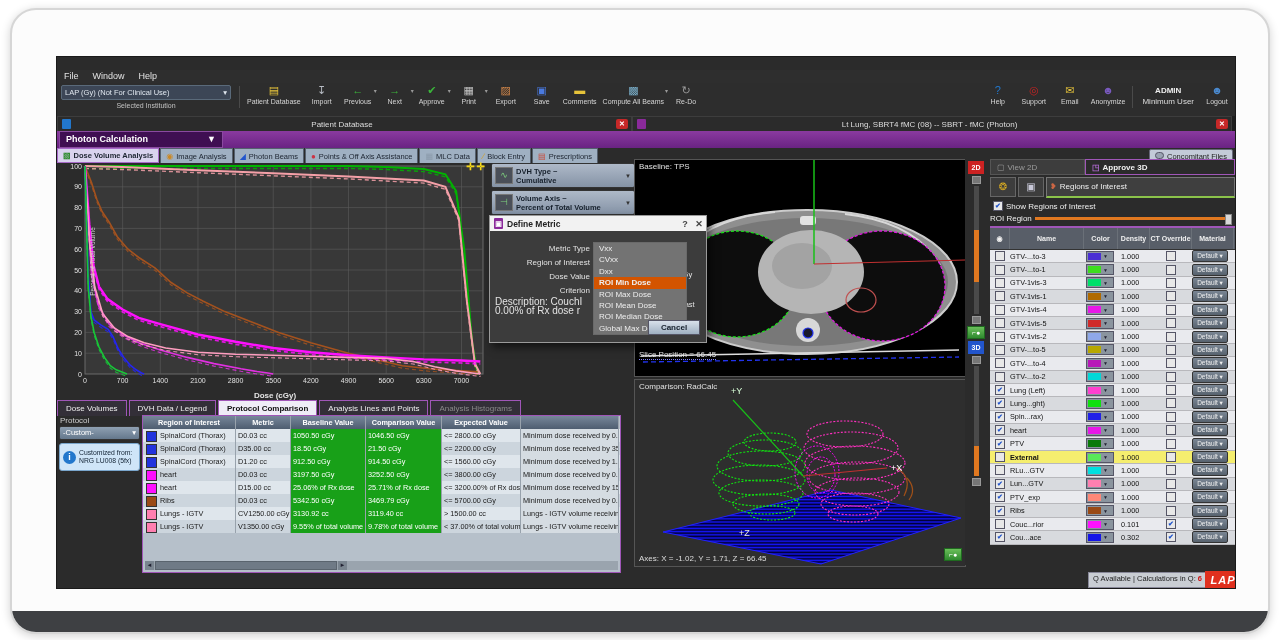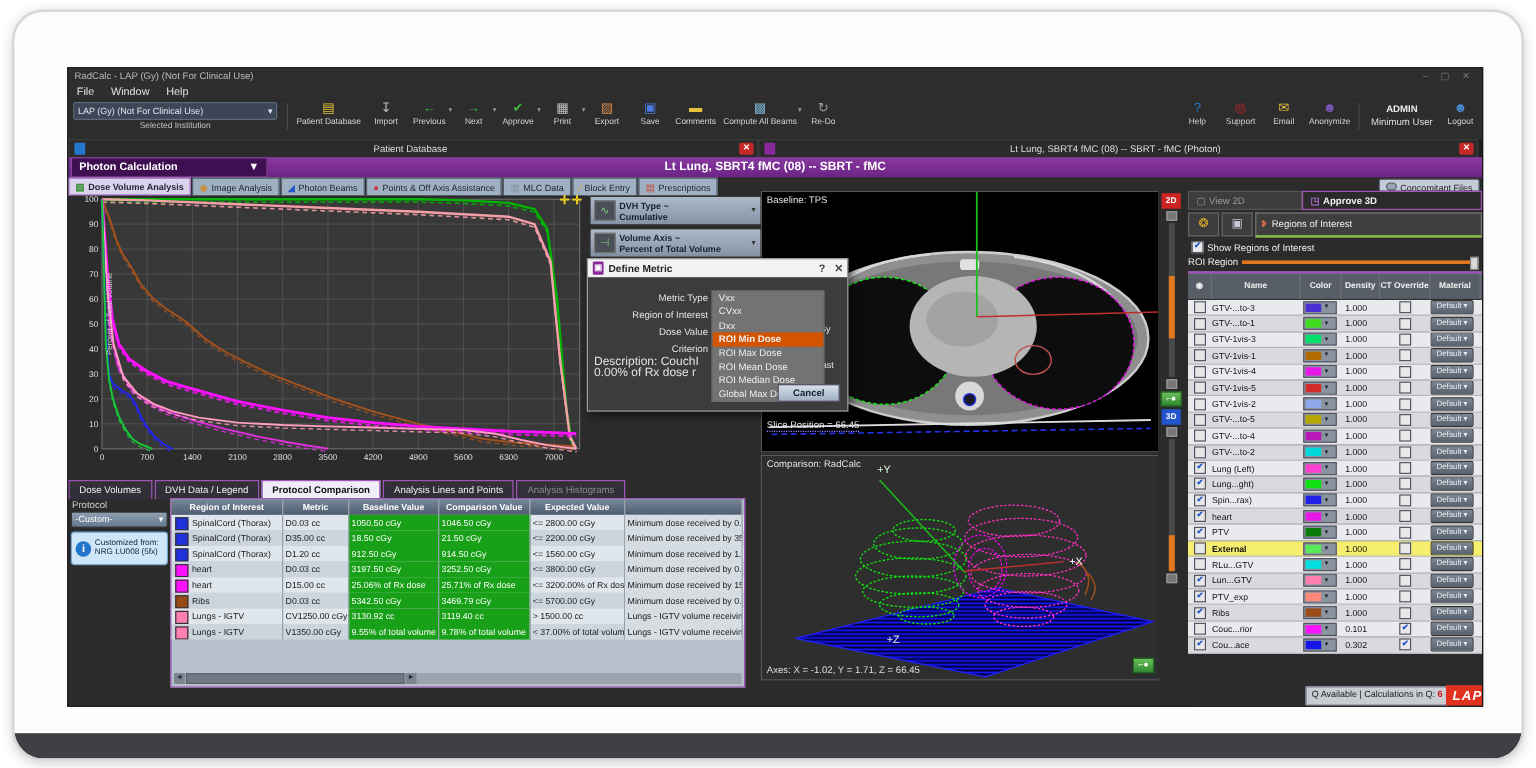--- a/index.html
+++ b/index.html
@@ -166,24 +166,20 @@
   .qred{color:#cc1111;font-weight:bold;}
 </style>
 </head>
 <body>
 
 <div class="frame">
   <div class="frame-bottom"></div>
 
   <div class="app">
 
-    <div class="abs titlebar">
-      <span>RadCalc - LAP (Gy) (Not For Clinical Use)</span>
-      <span class="wctrl">‒  ▢  ✕</span>
-    </div>
 
     <div class="abs menubar" id="menubar"><span>File</span><span>Window</span><span>Help</span></div>
 
     <div class="abs toolbar">
       <div class="inst">
         <div class="dd">
             <span>LAP (Gy) (Not For Clinical Use)</span>
             <span>▾</span>
           </div>
         <div class="lab">Selected Institution</div>
@@ -280,21 +276,20 @@
         <span class="cap">Lt Lung, SBRT4 fMC (08) -- SBRT - fMC (Photon)</span>
         <span class="closex">✕</span>
       </div>
     </div>
 
     <div class="abs pheader">
       <div class="module-dd">
         <span>Photon Calculation</span>
           <span>▼</span>
       </div>
-      <div class="ptitle">Lt Lung, SBRT4 fMC (08) -- SBRT - fMC</div>
     </div>
 
     <div class="abs subtabs" id="subtabs">
         <div class="stab active">
           <span class="si" style="color: rgb(42, 138, 42);">▧</span>
           <span>Dose Volume Analysis</span>
         </div>
         <div class="stab">
           <span class="si" style="color: rgb(204, 136, 34);">◉</span>
           <span>Image Analysis</span>
@@ -379,20 +374,21 @@
           <polyline points="26.0,3.0 30.3,61.2 34.6,102.8 40.0,123.6 48.6,136.1 63.6,146.5 79.8,154.8 101.3,161.1 138.9,171.5 176.6,178.8 214.2,185.0 251.9,189.2 289.5,192.3 327.2,194.4 364.8,196.4 402.5,197.5 421.3,198.5" fill="none" stroke="#ff10ff" stroke-width="1.68" stroke-dasharray="4,3" transform="translate(0,2.5)" opacity="0.85"></polyline>
           <polyline points="26.0,3.0 32.5,111.2 39.4,142.4 50.2,161.1 63.6,171.5 79.8,179.8 101.3,187.1 128.2,194.4 155.1,200.6 182.0,205.8 198.1,208.5 208.9,210.0 214.2,211.0" fill="none" stroke="#e030e0" stroke-width="1.6"></polyline>
           <polyline points="26.0,3.0 32.5,111.2 39.4,142.4 50.2,161.1 63.6,171.5 79.8,179.8 101.3,187.1 128.2,194.4 155.1,200.6 182.0,205.8 198.1,208.5 208.9,210.0 214.2,211.0" fill="none" stroke="#e030e0" stroke-width="1.1199999999999999" stroke-dasharray="4,3" transform="translate(0,2.5)" opacity="0.85"></polyline>
           <polyline points="26.0,3.0 30.8,82.0 35.7,123.6 43.7,150.7 55.6,165.2 69.0,173.6 85.2,179.8 106.7,185.0 138.9,189.2 176.6,191.2 214.2,192.3 251.9,193.3 289.5,194.4 327.2,195.4 354.1,198.5 375.6,203.7 397.1,207.9 413.2,210.0 421.3,211.0" fill="none" stroke="#ff9ec0" stroke-width="1.6"></polyline>
           <polyline points="26.0,3.0 30.8,82.0 35.7,123.6 43.7,150.7 55.6,165.2 69.0,173.6 85.2,179.8 106.7,185.0 138.9,189.2 176.6,191.2 214.2,192.3 251.9,193.3 289.5,194.4 327.2,195.4 354.1,198.5 375.6,203.7 397.1,207.9 413.2,210.0 421.3,211.0" fill="none" stroke="#ff9ec0" stroke-width="1.1199999999999999" stroke-dasharray="4,3" transform="translate(0,2.5)" opacity="0.85"></polyline>
           <polyline points="26.0,3.0 29.2,111.2 31.9,148.6 35.1,156.9 42.1,162.1 49.1,166.3 54.0,173.6 59.3,186.0 64.7,194.4 70.6,201.6 77.1,206.8 82.5,210.0 85.2,211.0" fill="none" stroke="#2525f0" stroke-width="1.6"></polyline>
           <polyline points="26.0,3.0 29.2,111.2 31.9,148.6 35.1,156.9 42.1,162.1 49.1,166.3 54.0,173.6 59.3,186.0 64.7,194.4 70.6,201.6 77.1,206.8 82.5,210.0 85.2,211.0" fill="none" stroke="#2525f0" stroke-width="1.1199999999999999" stroke-dasharray="4,3" transform="translate(0,2.5)" opacity="0.85"></polyline>
           <polyline points="26.0,3.0 29.2,123.6 31.9,152.8 35.1,169.4 40.0,184.0 45.4,194.4 51.3,202.7 57.2,206.8 63.6,209.3 68.0,211.0" fill="none" stroke="#18c838" stroke-width="1.6"></polyline>
           <polyline points="26.0,3.0 29.2,123.6 31.9,152.8 35.1,169.4 40.0,184.0 45.4,194.4 51.3,202.7 57.2,206.8 63.6,209.3 68.0,211.0" fill="none" stroke="#18c838" stroke-width="1.1199999999999999" stroke-dasharray="4,3" transform="translate(0,2.5)" opacity="0.85"></polyline>
         </svg>
+      <div class="doselab">Dose (cGy)</div>
       <div class="axadj">✛✛</div>
     </div>
 
     <div class="abs ctrlcol">
       <div class="bigbtn">
         <span class="bi">∿</span>
         <span class="bt"><span>DVH Type ~</span><br>
         <span>Cumulative</span></span>
         <span class="caret">▼</span>
       </div>

